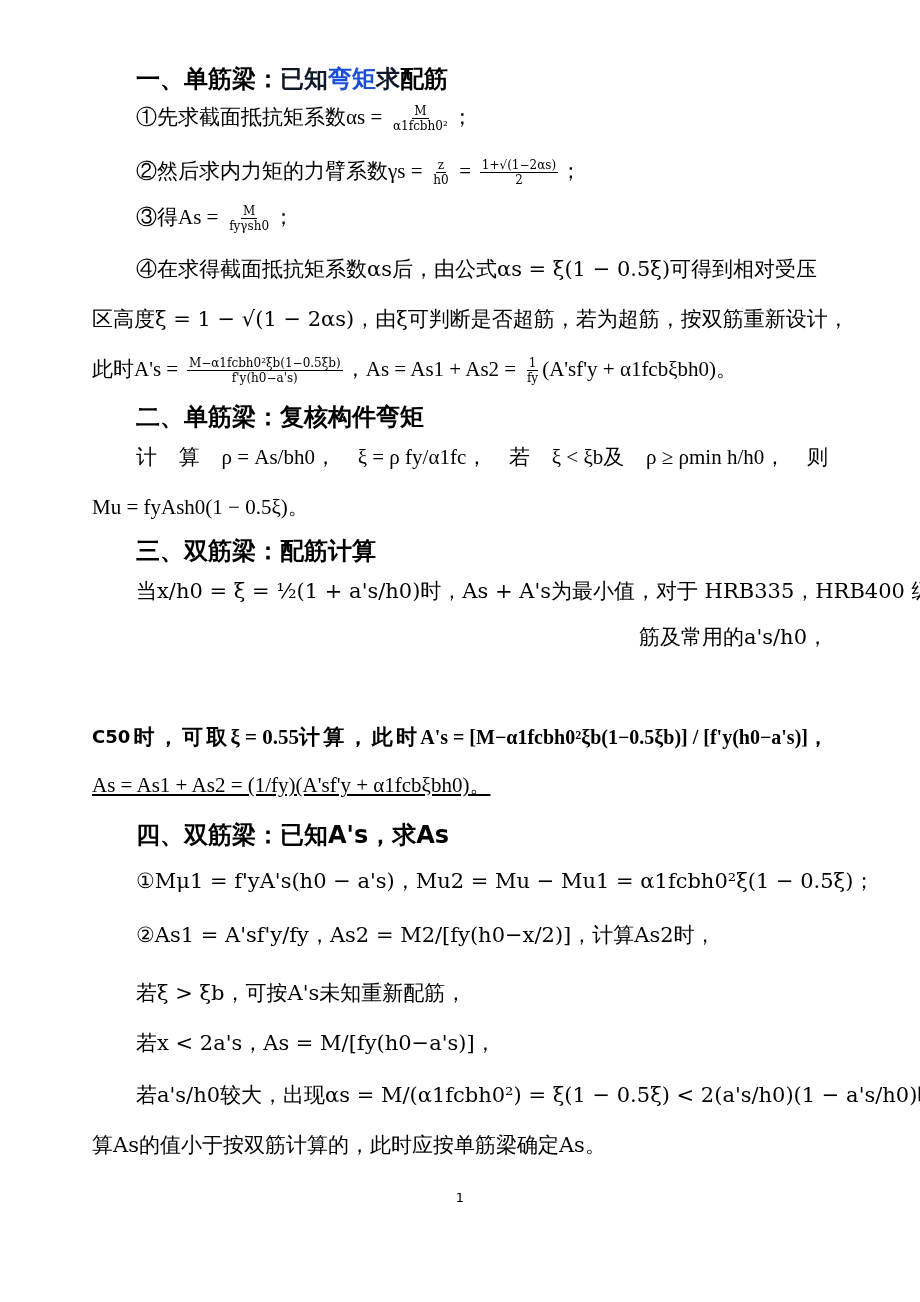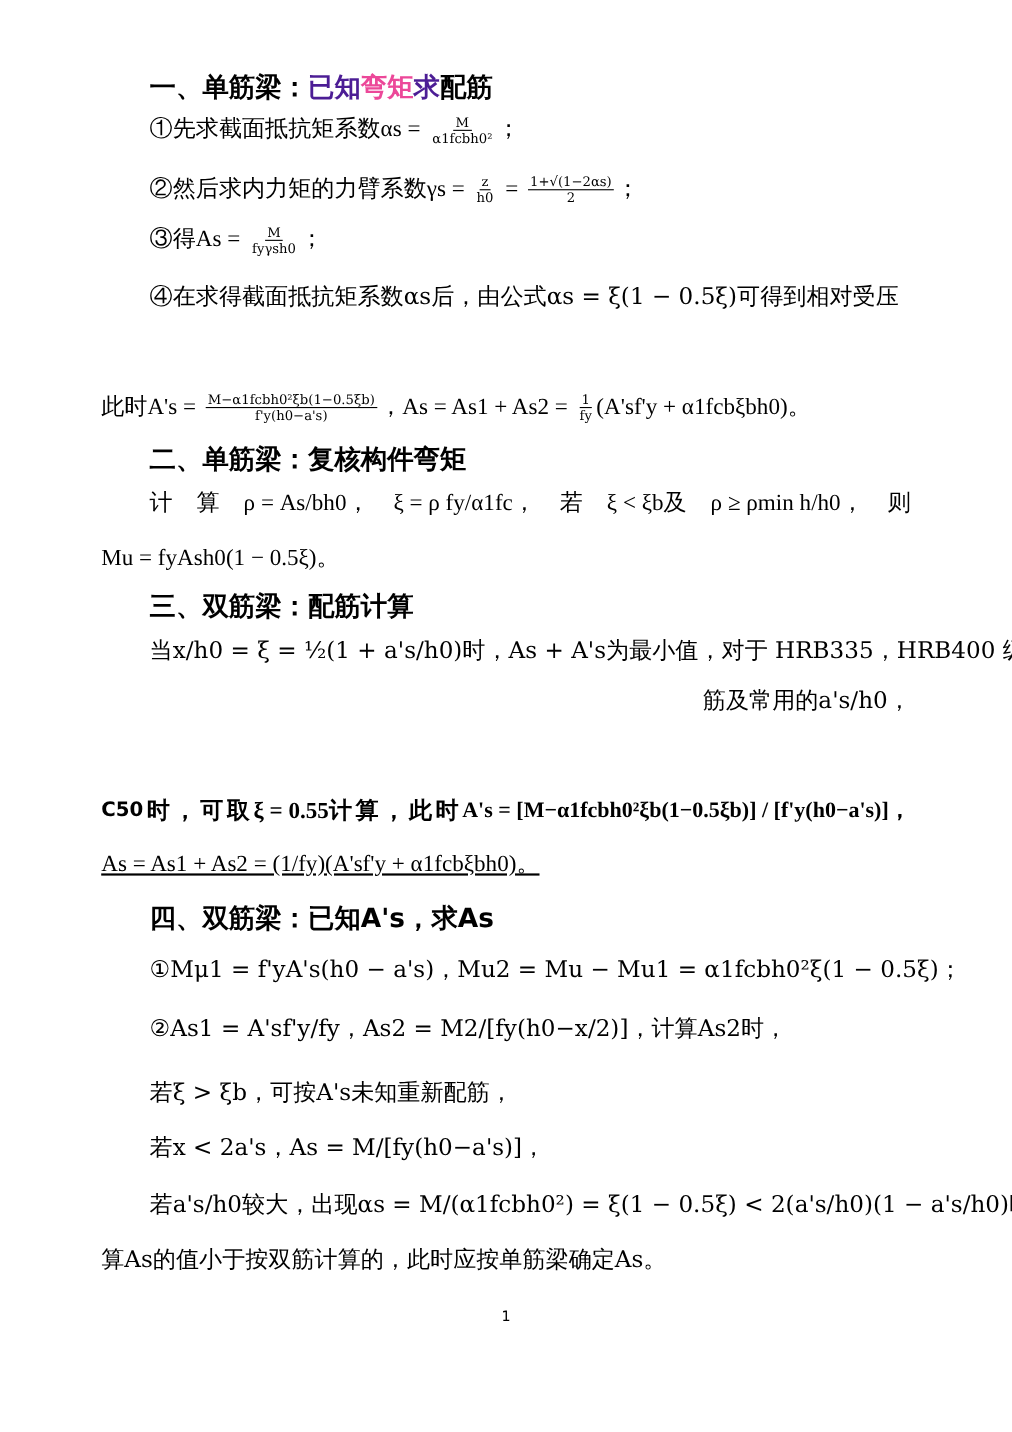--- a/index.html
+++ b/index.html
@@ -5,22 +5,22 @@
   html, body { margin: 0; padding: 0; background: #ffffff; }
   body {
     width: 920px; height: 1302px; position: relative; overflow: hidden;
     font-family: "DejaVu Serif", "Liberation Serif", serif;
     color: #000;
   }
   .page { position: absolute; left: 0; top: 0; width: 920px; height: 1302px; }
   .line { position: absolute; left: 92px; right: 92px; white-space: nowrap; font-size: 21px; line-height: 30px; }
   .heading { font-size: 24px; font-weight: bold; font-family: "DejaVu Sans", "Liberation Sans", sans-serif; }
   .indent { padding-left: 44px; }
-  .red { color: #4c1d95; }
-  .blue { color: #ec4899; }
+  .red { color: #0f172a; }
+  .blue { color: #1d4ed8; }
   .m { font-family: "Liberation Serif", "DejaVu Serif", serif; font-style: normal; }
   .frac { display: inline-flex; flex-direction: column; align-items: center; vertical-align: middle; font-size: 12px; line-height: 14px; margin: 0 2px; }
   .frac .num { border-bottom: 1px solid #000; padding: 0 2px; }
   .frac .den { padding: 0 2px; }
   .justify { display: flex; justify-content: space-between; }
   .pagenum { position: absolute; top: 1190px; left: 0; width: 920px; text-align: center; font-size: 13px; font-family: "DejaVu Sans", sans-serif; }
   .sans { font-family: "DejaVu Sans", "Liberation Sans", sans-serif; font-size: 18px; }
 </style>
 </head>
 <body>
@@ -54,20 +54,21 @@
 
   <div class="line indent" style="top:202px;">
     <span>③得</span><span class="m">As =</span>
     <span class="frac">
         <span class="num">M</span>
         <span class="den">fyγsh0</span>
       </span><span>；</span>
   </div>
 
   <div class="line indent" style="top:254px;">④在求得截面抵抗矩系数αs后，由公式αs = ξ(1 − 0.5ξ)可得到相对受压</div>
+  <div class="line" style="top:304px;">区高度ξ = 1 − √(1 − 2αs)，由ξ可判断是否超筋，若为超筋，按双筋重新设计，</div>
   <div class="line" style="top:354px;">
     <span>此时</span><span class="m">A's =</span>
     <span class="frac">
         <span class="num">M−α1fcbh0²ξb(1−0.5ξb)</span>
         <span class="den">f'y(h0−a's)</span>
       </span><span class="m">，As = As1 + As2 =</span>
     <span class="frac">
         <span class="num">1</span>
         <span class="den">fy</span>
       </span><span class="m">(A'sf'y + α1fcbξbh0)。</span>

